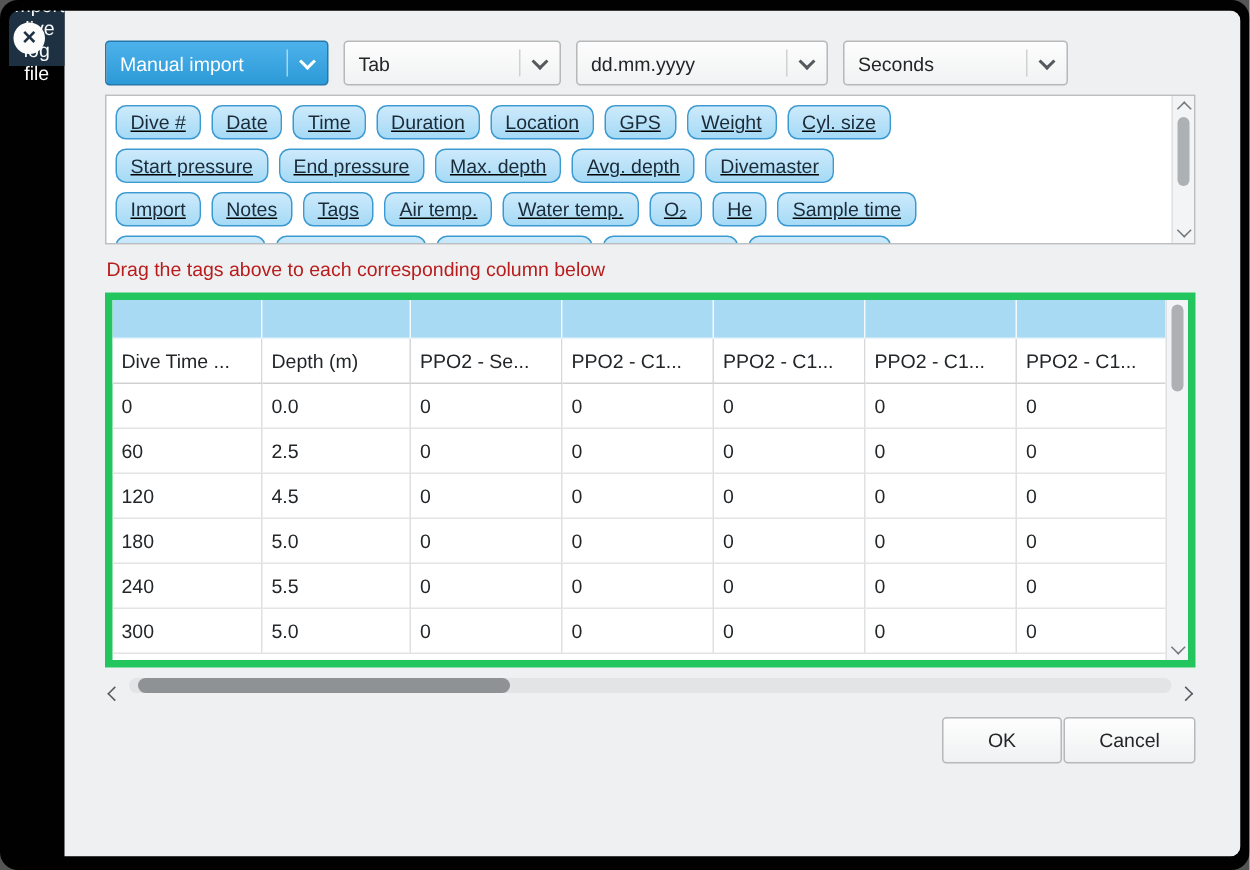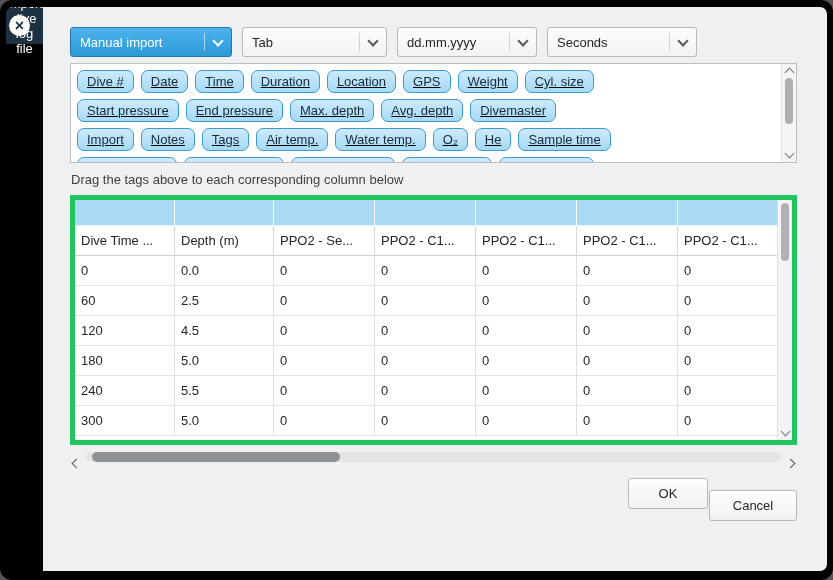--- a/index.html
+++ b/index.html
@@ -19,41 +19,41 @@
 
   
   .combo-row{display:flex;gap:10px;flex:0 0 30px;height:30px;}
   .combo{box-sizing:border-box;height:30px;border:1px solid #b6b8ba;border-radius:3px;background:linear-gradient(#fdfdfd,#f1f2f3);display:flex;align-items:center;padding:0 9px;font-size:13px;color:#232629;}
   .combo-label{flex:1;white-space:nowrap;overflow:hidden;}
   .combo-end{display:flex;align-items:center;border-left:1px solid #cfd1d3;margin-left:8px;padding-left:9px;height:18px;}
   .chev-sm{display:inline-block;width:6px;height:6px;border-right:2px solid #55595c;border-bottom:2px solid #55595c;transform:rotate(45deg);margin-top:-3px;}
   .combo.selected{background:linear-gradient(#4db2ec,#2c9ad7);border-color:#2678ab;color:#fff;}
   .combo.selected .combo-end{border-left-color:rgba(255,255,255,.55);}
   .combo.selected .chev-sm{border-color:#fff;}
-  .w1{width:162px}.w2{width:145px}.w3{width:140px}.w4{width:150px}.w5{width:144px}
+  .w1{width:149px}.w2{width:145px}.w3{width:168px}.w4{width:150px}.w5{width:144px}
 
   
   .tags-box{margin-top:6px;flex:0 0 100px;height:100px;background:#fff;border:1px solid #bcbec0;position:relative;box-sizing:border-box;overflow:hidden;}
   .tags-content{position:absolute;left:0;top:0;right:15px;bottom:0;overflow:hidden;padding:6px 0 0 6px;text-decoration:underline;}
   .tag-row{display:flex;gap:7px;margin-bottom:6px;}
   .pill{box-sizing:border-box;height:23px;display:inline-flex;align-items:center;padding:0 9px;background:linear-gradient(#cdeafb,#a5daf6);border:1px solid #3b9ad2;border-radius:7px;font-size:13px;color:#1b2b38;white-space:nowrap;cursor:default;}
 
   
   .sbv{position:absolute;top:0;right:0;bottom:0;width:15px;background:#f3f4f5;border-left:1px solid #e0e1e2;box-sizing:border-box;}
   .sb-chev{display:inline-block;width:6px;height:6px;border-right:1.6px solid #75797c;border-bottom:1.6px solid #75797c;}
   .cup{transform:rotate(-135deg);margin-top:4px;}
   .cdown{transform:rotate(45deg);margin-bottom:2px;}
   .cleft{transform:rotate(135deg);}
   .cright{transform:rotate(-45deg);}
   .sb-top{position:absolute;top:1px;left:0;right:0;display:flex;justify-content:center;}
   .sb-bottom{position:absolute;bottom:3px;left:0;right:0;display:flex;justify-content:center;}
   .sb-thumb-v{position:absolute;left:3px;width:8px;border-radius:4px;background:#aeb1b3;}
 
   
-  .instruction{margin:9px 0 8px 1px;font-size:13px;color:#404040;flex:0 0 auto;}
+  .instruction{margin:9px 0 8px 1px;font-size:13px;color:#b91c1c;flex:0 0 auto;}
 
   
   .table-outer{flex:0 0 250px;height:250px;border:5px solid #22c55e;background:#fff;position:relative;box-sizing:border-box;overflow:hidden;}
   .grid{position:absolute;left:0;top:0;right:15px;bottom:0;overflow:hidden;}
   .trow{display:grid;grid-template-columns:100px 99px 101px 101px 101px 101px 101px 1fr;}
   .drop-cell{height:26px;background:#a9daf3;border-right:1px solid rgba(255,255,255,.85);border-bottom:1px solid #e8f4fb;box-sizing:border-box;}
   .hcell{height:30px;box-sizing:border-box;display:flex;align-items:center;padding:0 6px;font-size:13px;color:#232629;border-right:1px solid #d6d8d9;border-bottom:1px solid #cfd1d2;white-space:nowrap;overflow:hidden;background:#fff;}
   .dcell{height:30px;box-sizing:border-box;display:flex;align-items:center;padding:0 6px;font-size:13px;color:#232629;border-right:1px solid #dee0e1;border-bottom:1px solid #e2e4e5;white-space:nowrap;overflow:hidden;}
 
   
@@ -61,21 +61,21 @@
   .hs-track{position:absolute;left:16px;right:16px;top:2px;height:10px;background:#e3e4e5;border-radius:5px;}
   .hs-thumb{position:absolute;left:22px;top:2px;width:248px;height:10px;background:#8f9294;border-radius:5px;}
   .hs-left{position:absolute;left:3px;top:3px;}
   .hs-right{position:absolute;right:3px;top:3px;}
   .hs-chev{display:inline-block;width:6px;height:6px;border-right:1.6px solid #55595c;border-bottom:1.6px solid #55595c;}
 
   
   .footer{margin-top:14px;display:flex;justify-content:flex-end;gap:1px;flex:0 0 31px;}
   .btn{box-sizing:border-box;height:31px;border:1px solid #b6b8ba;border-radius:3px;background:linear-gradient(#fefefe,#f0f1f2);font-size:13px;color:#232629;display:flex;align-items:center;justify-content:center;cursor:default;}
   .btn-ok{min-width:80px;padding:0 18px;}
-  .btn-cancel{min-width:88px;padding:0 17px;margin-top:12px;}
+  .btn-cancel{min-width:88px;padding:0 17px;}
 </style>
 </head>
 <body>
 
 <div class="screen">
   <div class="window">
 
     <div class="titlebar">
       <div class="titlebar-title">Import dive log file</div>
       <div class="titlebar-controls">

